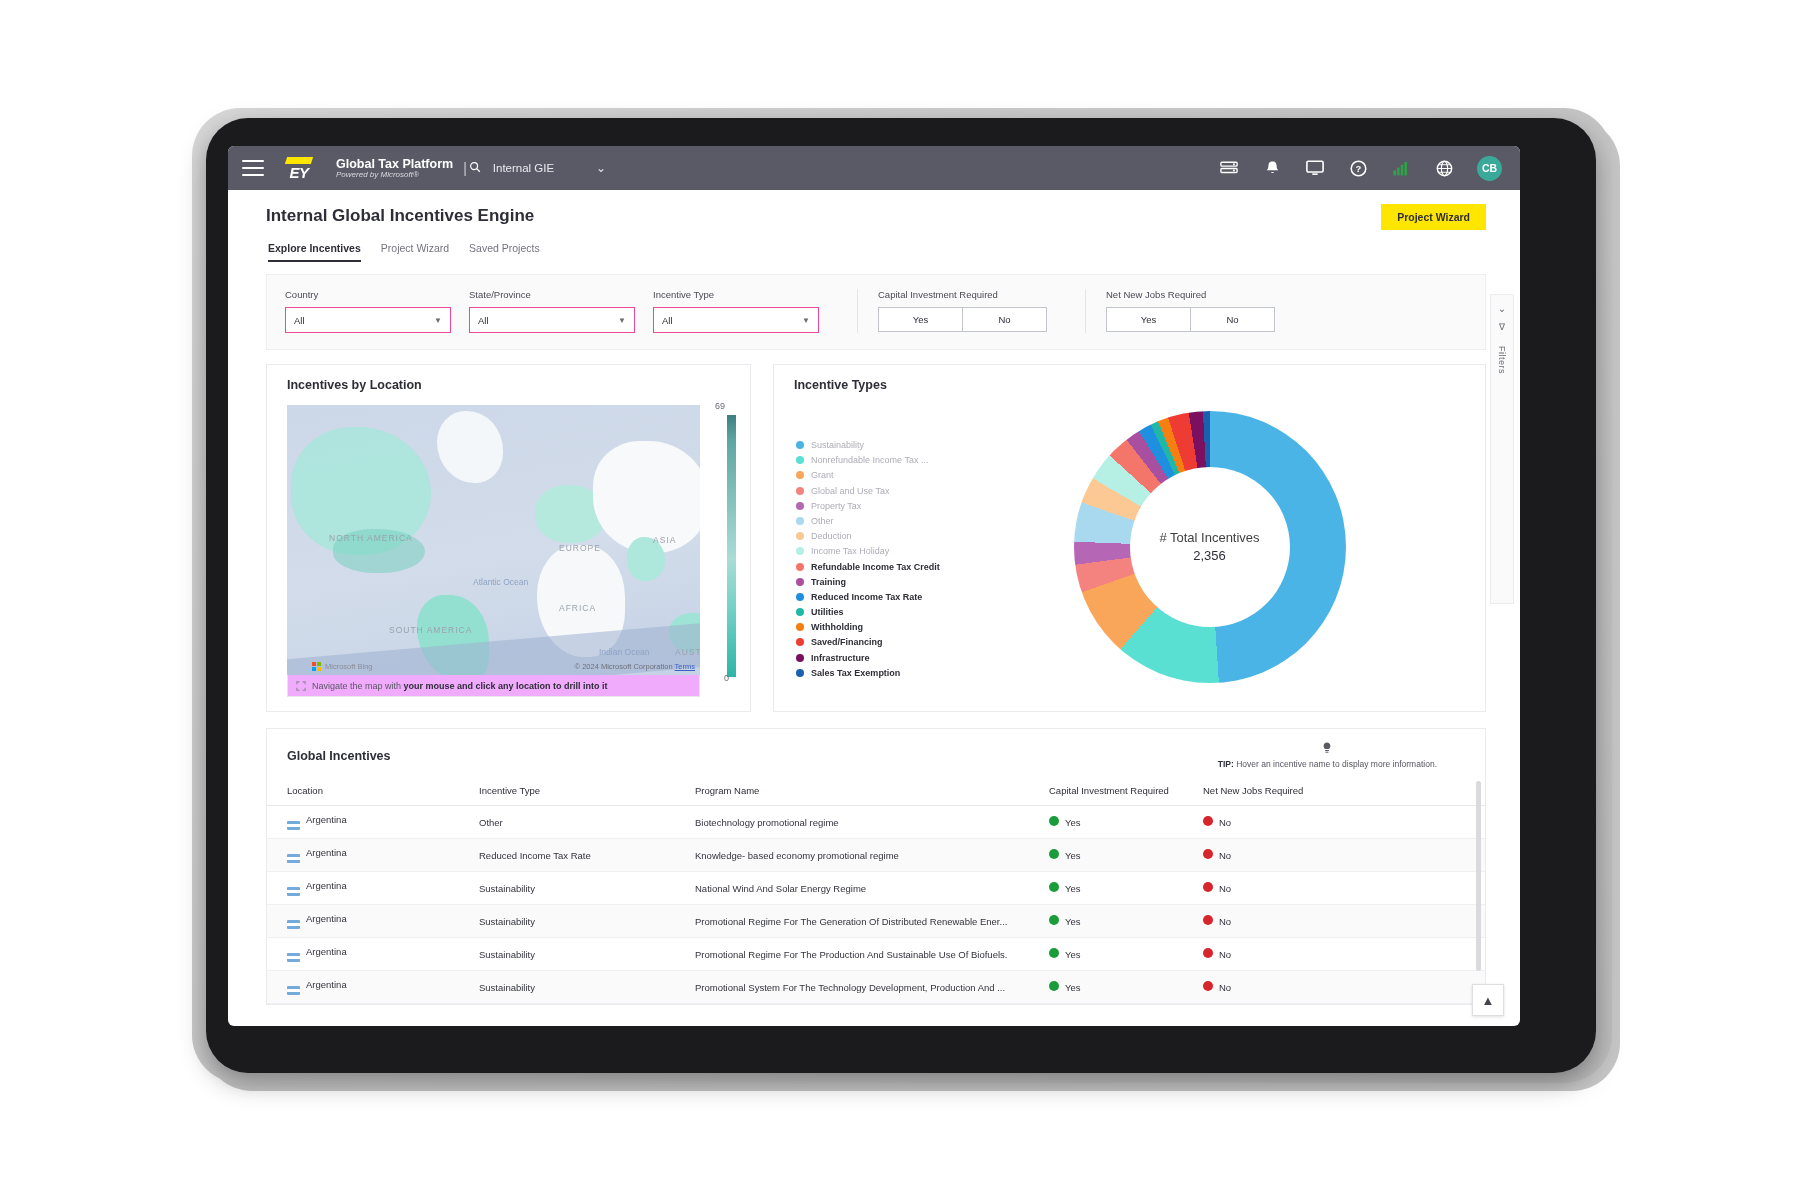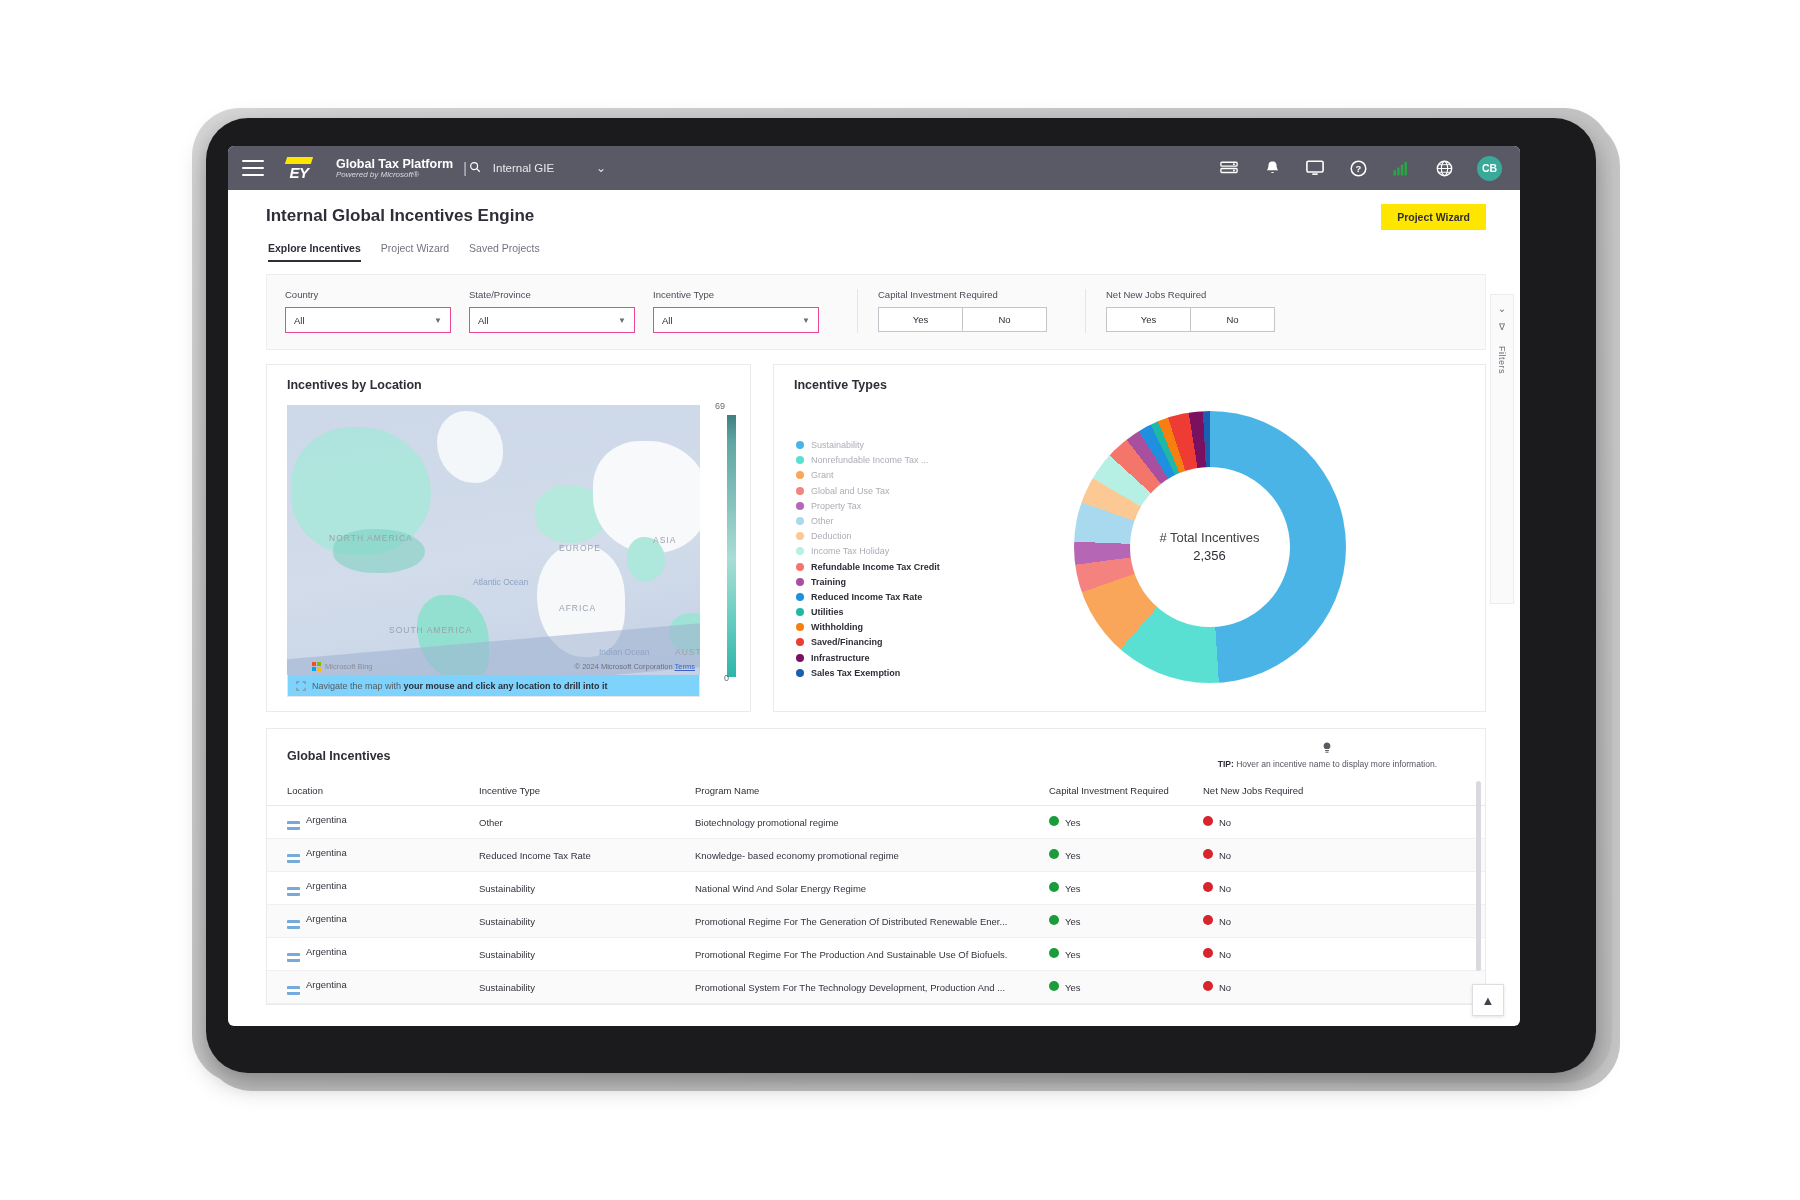--- a/index.html
+++ b/index.html
@@ -100,21 +100,21 @@
     background:linear-gradient(170deg,#ccd7e8 0%,#d2dcea 55%,#c5d2e6 100%);}
   .landmass{position:absolute;border-radius:46% 54% 50% 48%;}
   .ocean-lbl{position:absolute;font-size:8.5px;color:#8fa3c4;}
   .cont-lbl{position:absolute;font-size:8.5px;color:#9aa3ad;letter-spacing:1px;}
   .bing{position:absolute;left:5px;bottom:4px;display:flex;align-items:center;gap:4px;margin-left:20px;}
   .bing-sq{width:9px;height:9px;display:grid;grid-template-columns:1fr 1fr;grid-template-rows:1fr 1fr;gap:1px;}
   .bing-sq i{display:block;}
   .bing-t{font-size:7.5px;color:#8d8d95;}
   .copy{position:absolute;right:5px;bottom:4px;font-size:7.5px;color:#6f6f79;}
   .copy a{color:#3b62c4;text-decoration:underline;}
-  .maphint{border:1px solid #e4e6e9;border-top:none;background:#7dd3fc;height:22px;
+  .maphint{border:1px solid #e4e6e9;border-top:none;background:#f0abfc;height:22px;
     display:flex;align-items:center;padding-left:8px;gap:6px;width:413px;box-sizing:border-box;}
   .maphint-t{font-size:9px;color:#5a5a63;}
   .maphint-t b{color:#2e2e38;}
   
   .legbar{position:absolute;left:440px;top:10px;width:9px;height:262px;
     background:linear-gradient(180deg,#3e7f80 0%,#5fa6a2 10%,#a9ddd6 55%,#6fd0c4 75%,#2cb6a8 100%);}
   .legmax{position:absolute;left:428px;top:-4px;font-size:9px;color:#6b6b76;}
   .legmin{position:absolute;left:437px;top:268px;font-size:9px;color:#6b6b76;}
 
   

